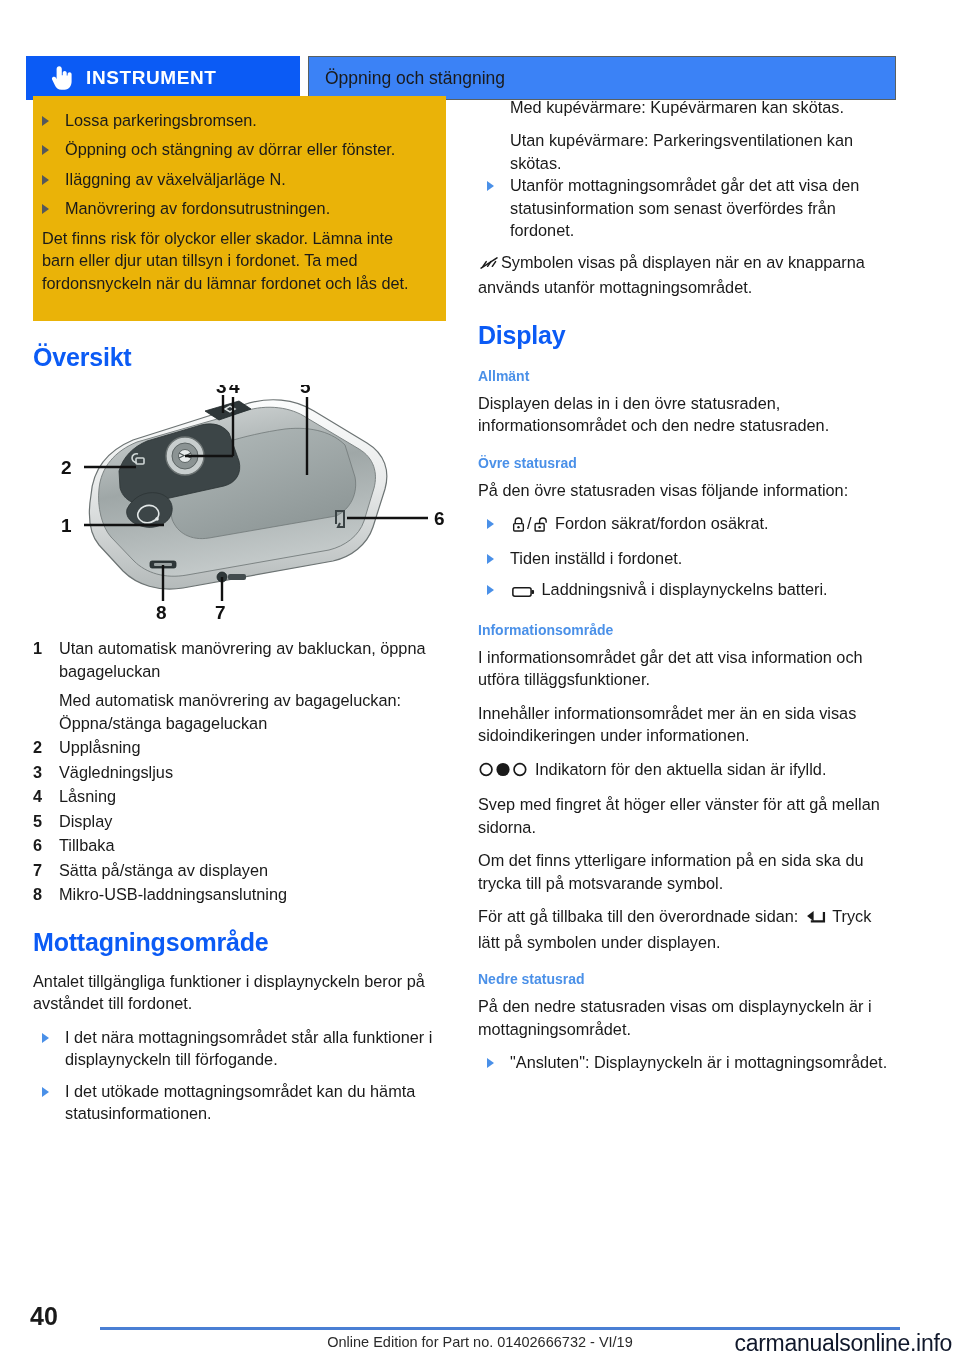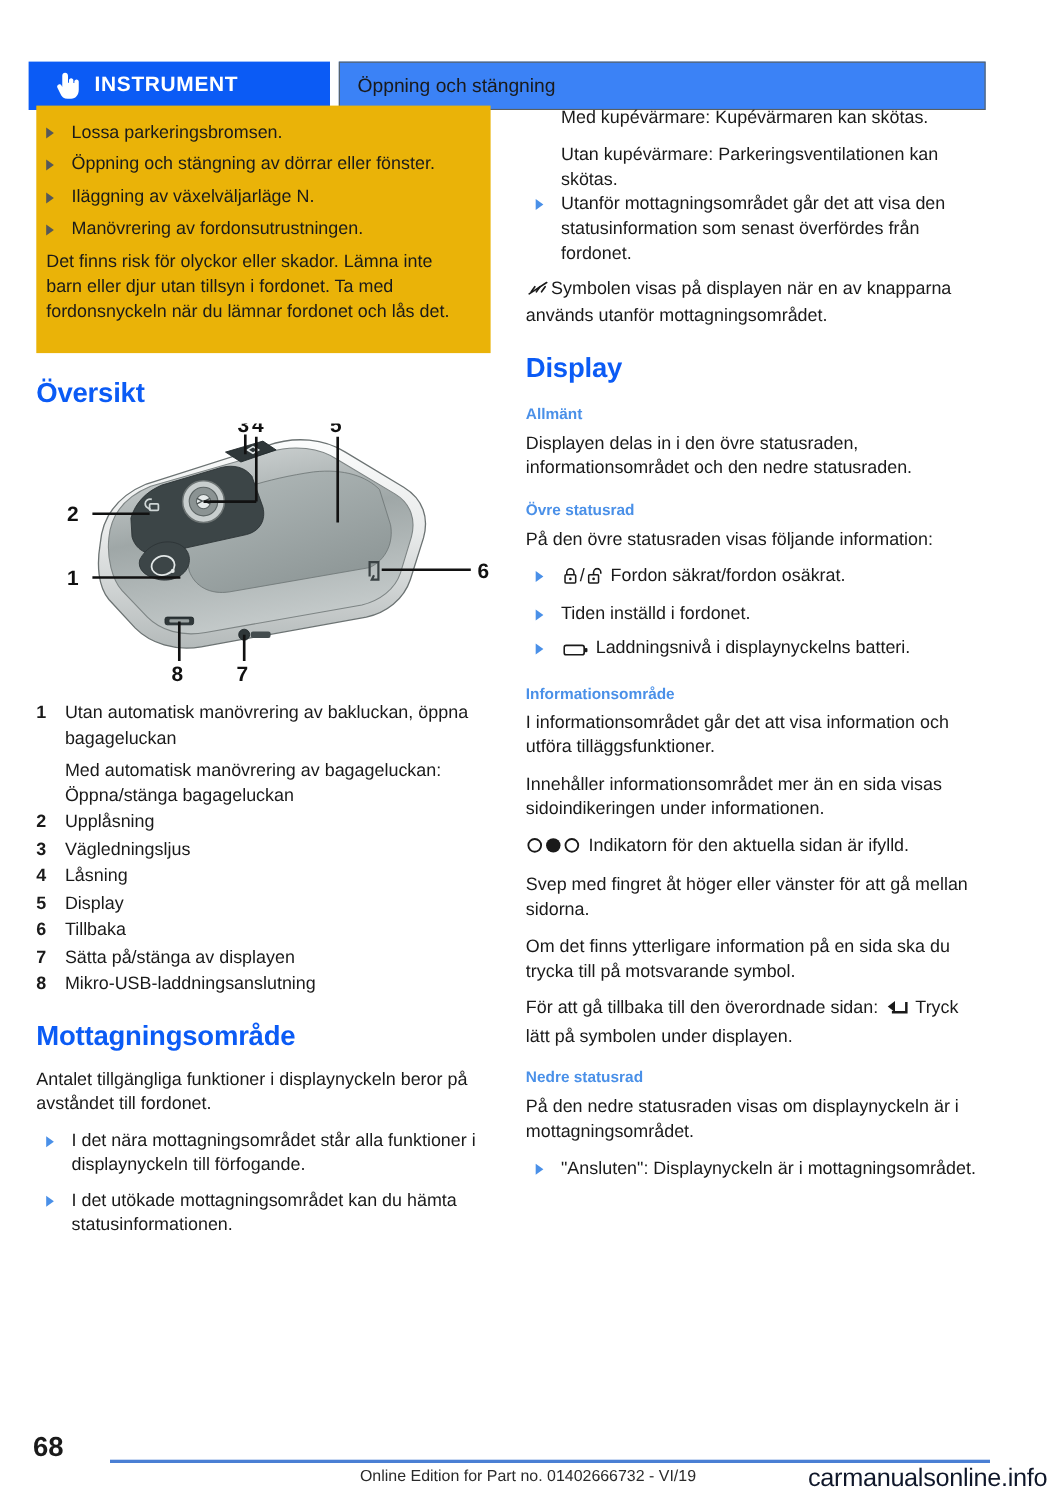--- a/index.html
+++ b/index.html
@@ -353,19 +353,19 @@
     </p>
 
     <h3 class="sub">Nedre statusrad</h3>
     <p class="body">På den nedre statusraden visas om displaynyckeln är i mottagningsområdet.</p>
     <ul class="tri">
       <li>"Ansluten": Displaynyckeln är i mottagningsområdet.</li>
     </ul>
   </div>
 
   <div class="footer">
-    <div class="page-num">68</div>
+    <div class="page-num">40</div>
     <div class="footer-rule"></div>
     <div class="footer-note">Online Edition for Part no. 01402666732 - VI/19</div>
     <div class="watermark">carmanualsonline.info</div>
   </div>
 
 </div>
 
 </body></html>

